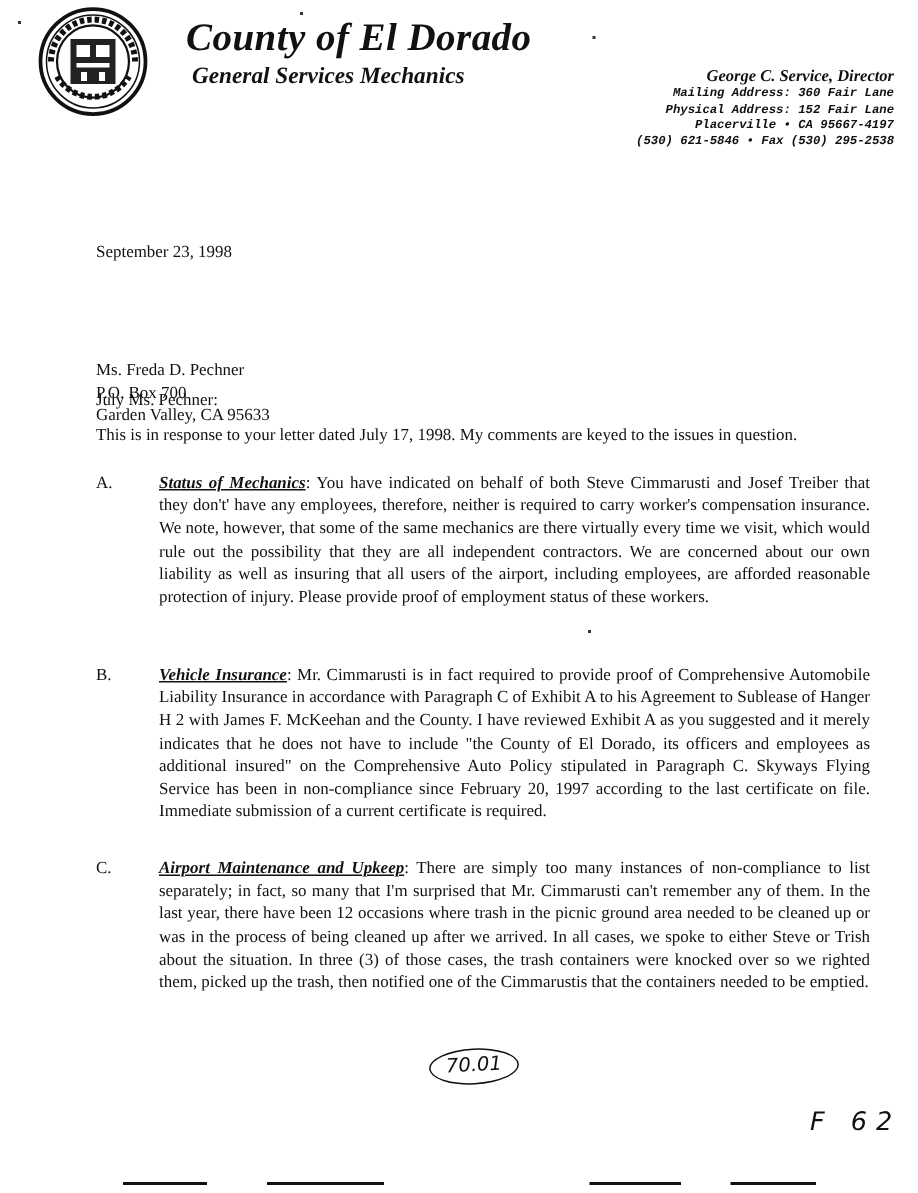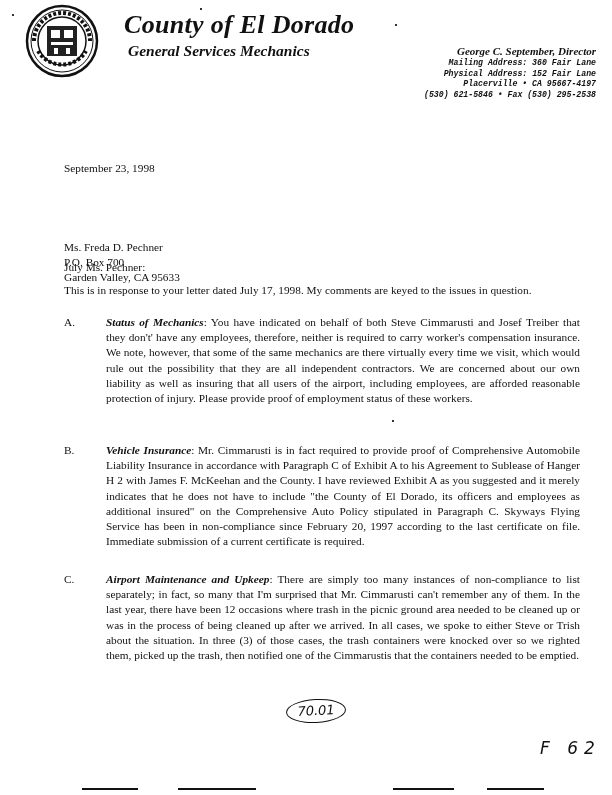--- a/index.html
+++ b/index.html
@@ -33,21 +33,21 @@
     .recipient { position: absolute; left: 64px; top: 212px; margin-top: 28px; }
     .salutation { position: absolute; left: 64px; top: 260px; }
     .intro { position: absolute; left: 64px; top: 283px; white-space: nowrap; }
 
     .item { position: absolute; left: 64px; width: 516px; }
     .item .letter { position: absolute; left: 0; top: 0; }
     .item .para { margin-left: 42px; text-align: justify; }
     .item-a { top: 315px; }
     .item-b { top: 443px; }
     .item-c { top: 572px; }
-    .heading { font-style: italic; font-weight: bold; }
+    .heading { font-style: italic; font-weight: bold; text-decoration: underline; }
 
     .stamp {
       position: absolute; left: 286px; top: 699px; width: 58px; height: 22px;
       border: 1.5px solid #111; border-radius: 50%;
       font-family: "DejaVu Sans", sans-serif; font-style: italic; font-size: 13px;
       text-align: center; line-height: 22px; transform: rotate(-3deg);
     }
     .handnote {
       position: absolute; left: 540px; top: 738px;
       font-family: "DejaVu Sans", sans-serif; font-style: italic; font-size: 17px;
@@ -70,21 +70,21 @@
   <rect x="39" y="26" width="9" height="8" fill="#fff"></rect>
   <rect x="26" y="38" width="22" height="3" fill="#fff"></rect>
   <rect x="29" y="44" width="4" height="6" fill="#fff"></rect>
   <rect x="41" y="44" width="4" height="6" fill="#fff"></rect>
 </svg>
 
 <div class="county-title">County of El Dorado</div>
 <div class="dept-title">General Services Mechanics</div>
 
 <div class="director-block">
-  <div class="director-name">George C. September, Director</div>
+  <div class="director-name">George C. Service, Director</div>
   <div class="addr-line">Mailing Address: 360 Fair Lane</div>
   <div class="addr-line">Physical Address: 152 Fair Lane</div>
   <div class="addr-line">Placerville • CA 95667-4197</div>
   <div class="addr-line">(530) 621-5846 • Fax (530) 295-2538</div>
 </div>
 
 <div class="body-text date">September 23, 1998</div>
 
 <div class="body-text recipient">
   <div>Ms. Freda D. Pechner</div>

